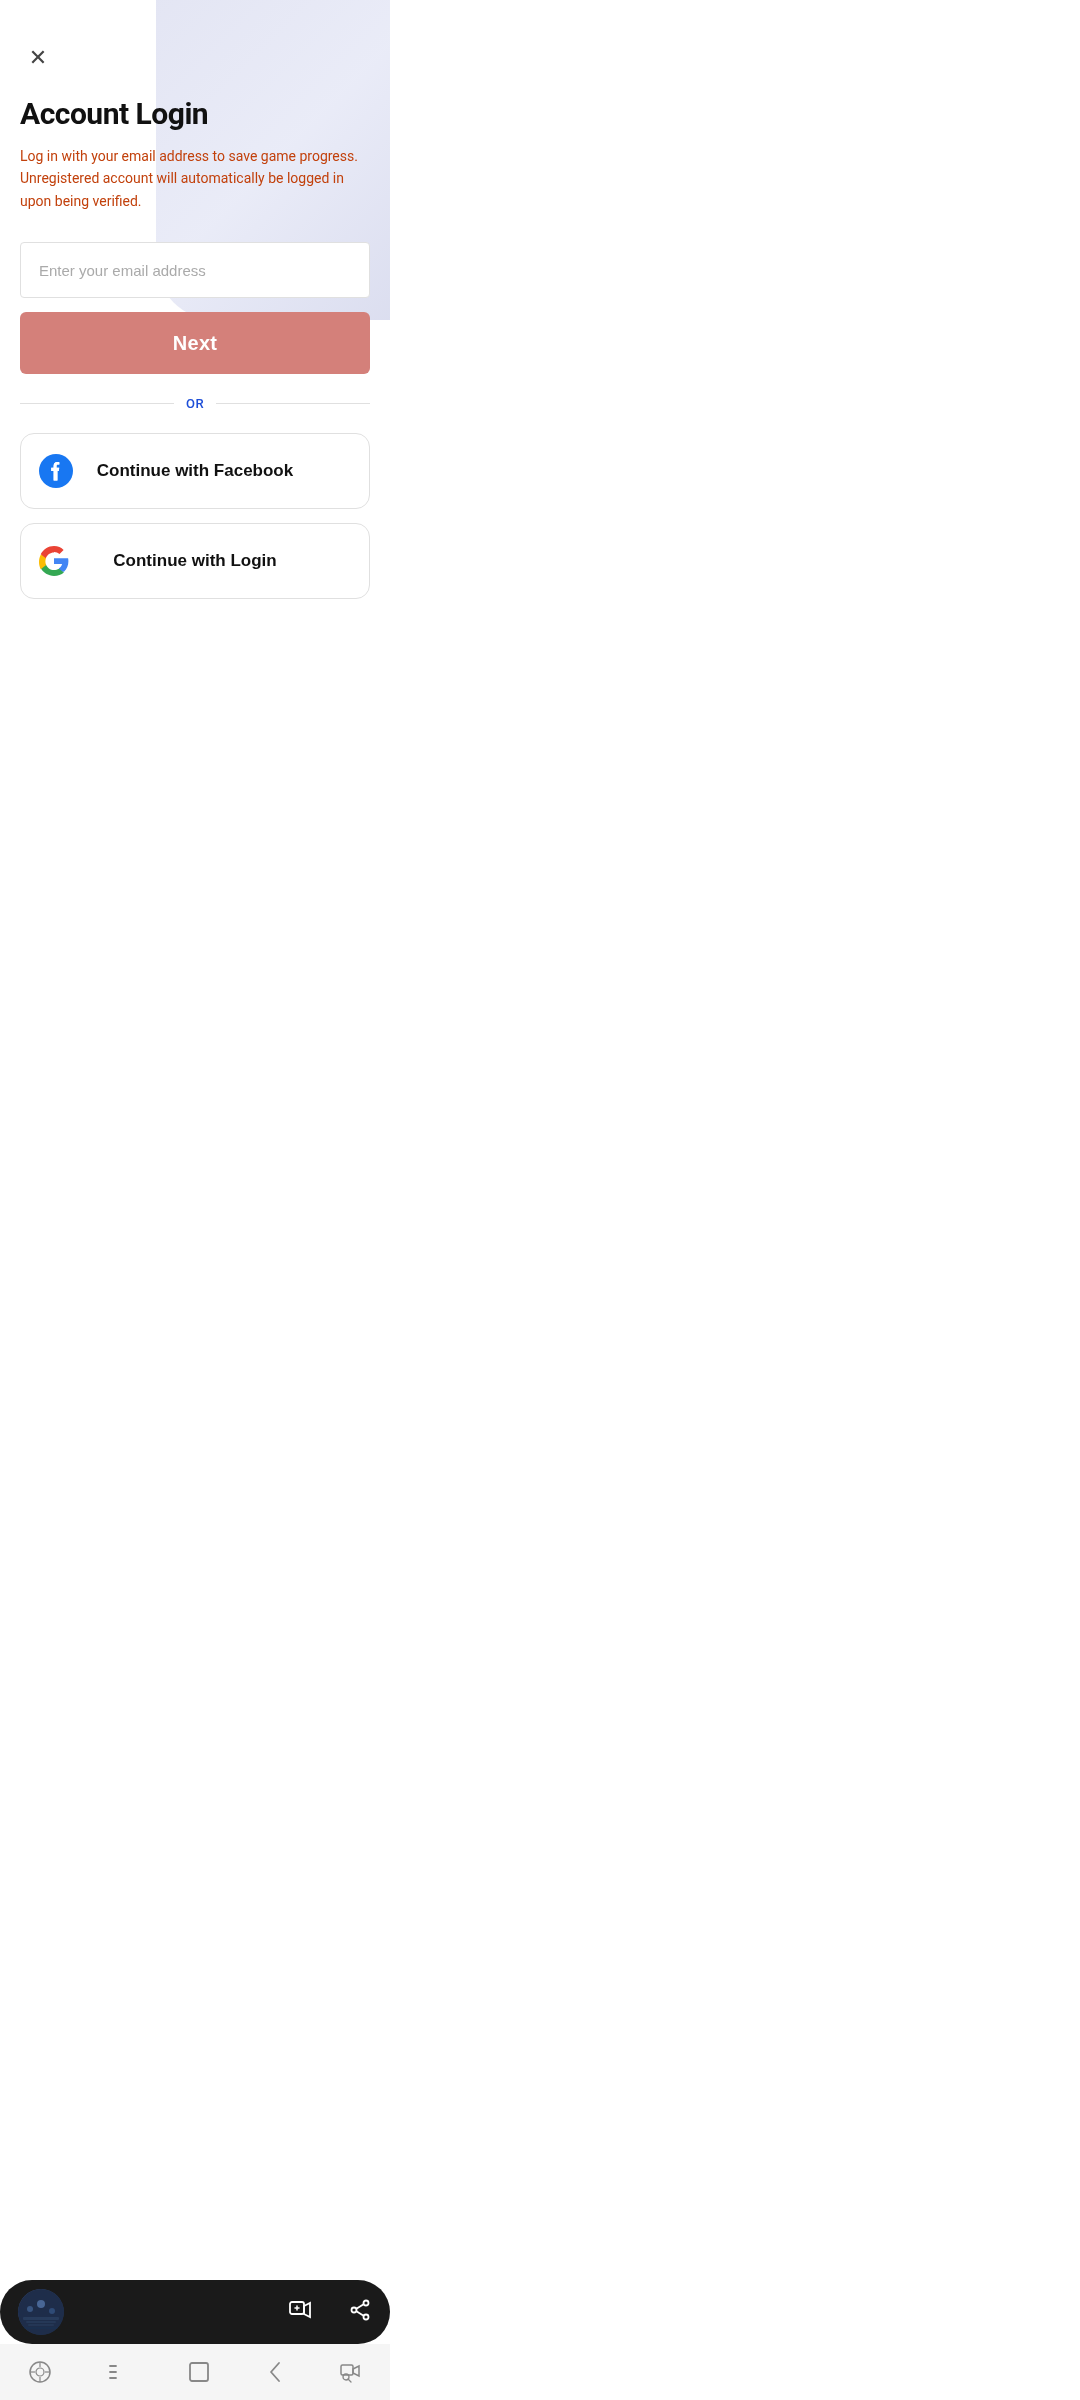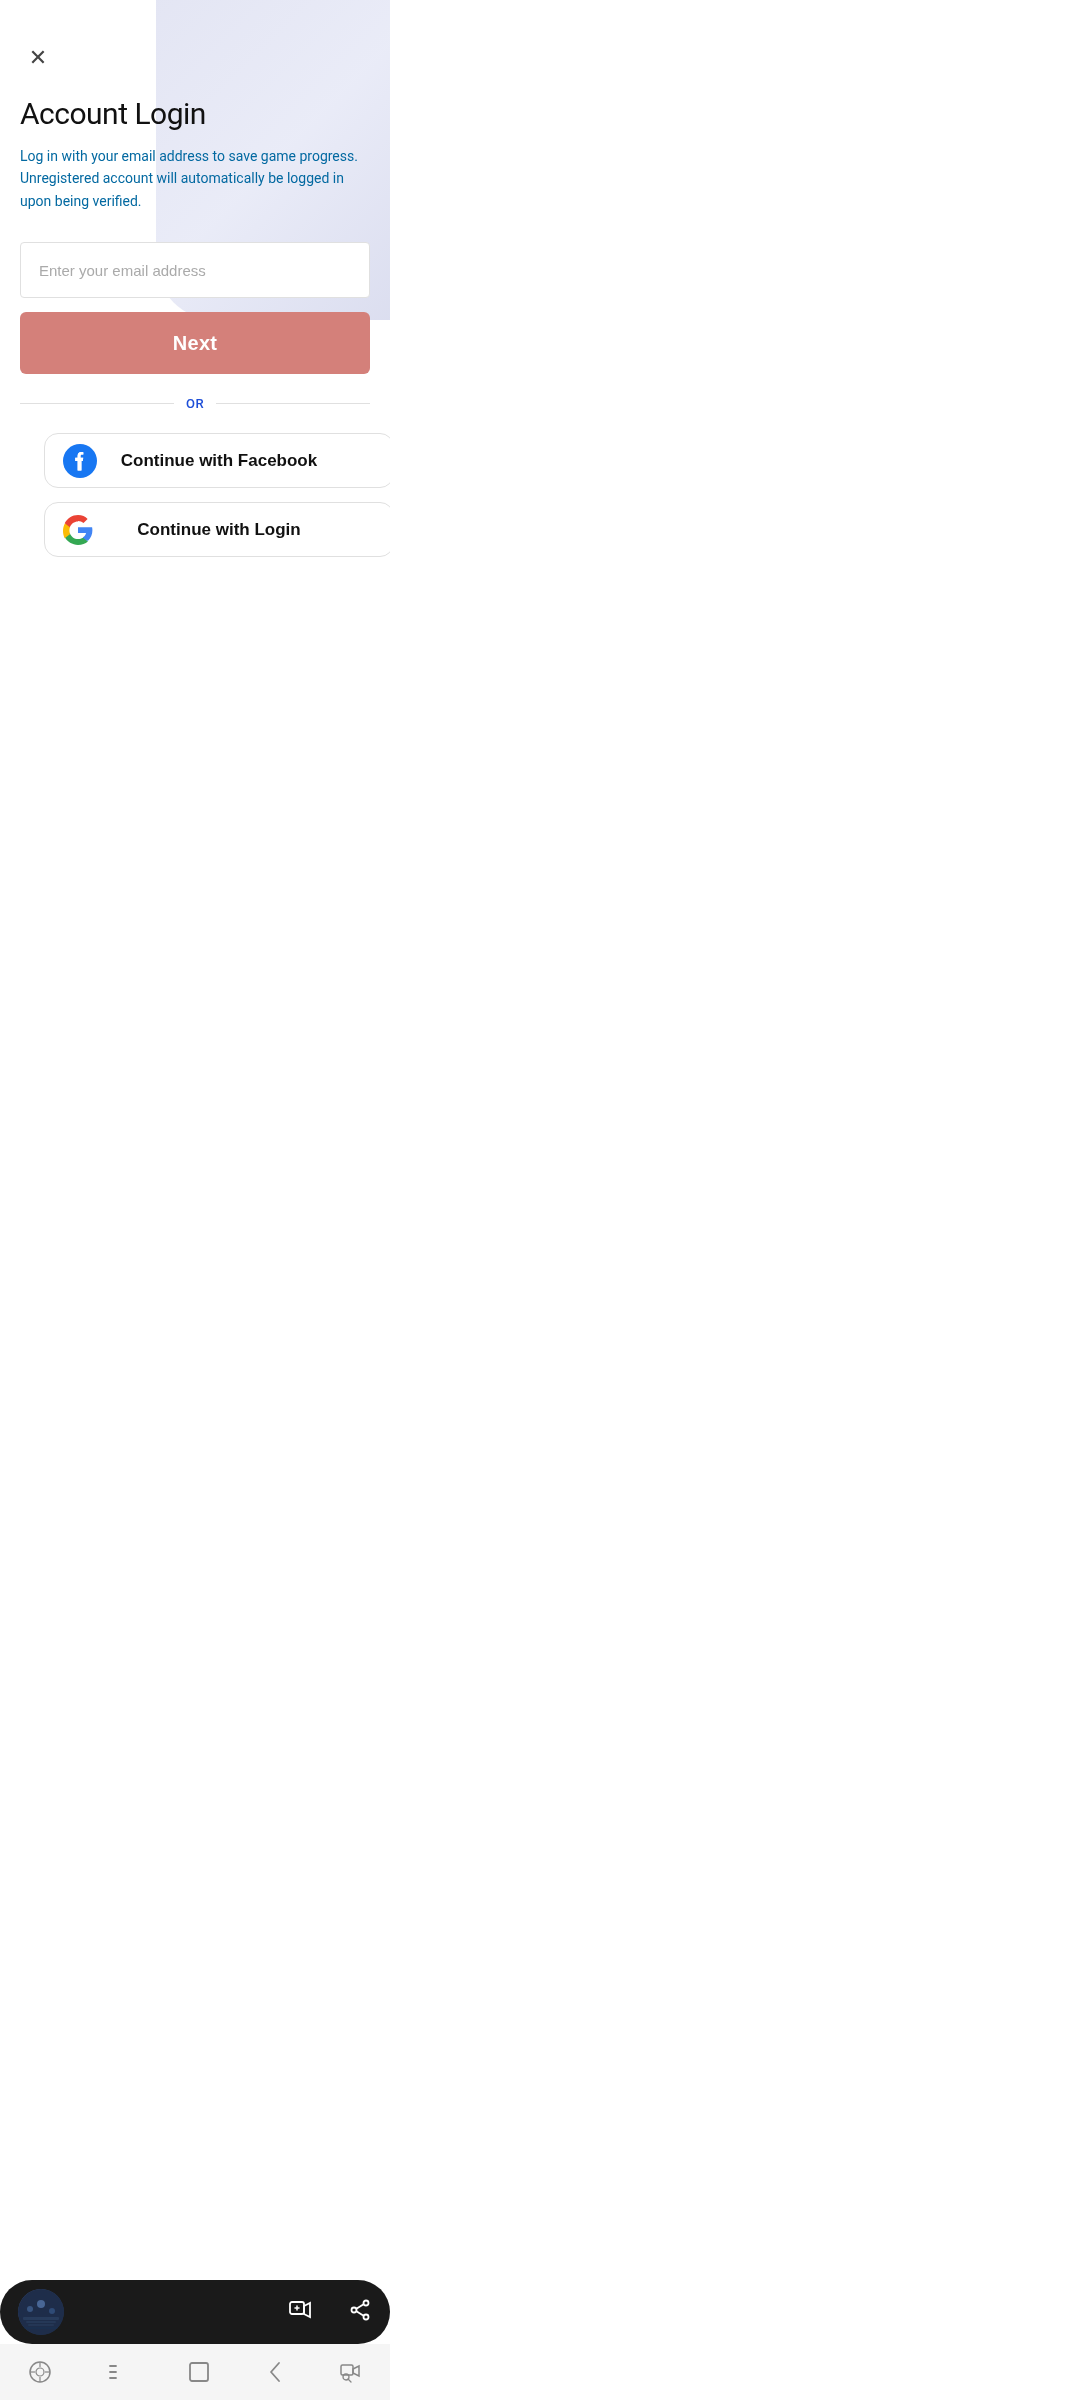--- a/index.html
+++ b/index.html
@@ -50,29 +50,29 @@
     }
 
     .close-icon {
       font-size: 22px;
       color: #444;
       line-height: 1;
     }
 
     .title {
       font-size: 30px;
-      font-weight: 400;
+      font-weight: 700;
       color: #111;
       margin-bottom: 14px;
       letter-spacing: -0.5px;
     }
 
     .subtitle {
       font-size: 14px;
-      color: #0369a1;
+      color: #c2410c;
       line-height: 1.6;
       margin-bottom: 30px;
       max-width: 340px;
     }
 
     .email-input {
       width: 100%;
       height: 56px;
       border: 1.5px solid #e0e0e0;
       border-radius: 4px;
@@ -117,32 +117,31 @@
 
     .or-text {
       font-size: 13px;
       color: #1d4ed8;
       font-weight: 500;
       letter-spacing: 0.5px;
     }
 
     .social-btn {
       width: 100%;
-      height: 55px;
+      height: 76px;
       border: 1.5px solid #e0e0e0;
       border-radius: 14px;
       background: #fff;
       display: flex;
       align-items: center;
       justify-content: center;
       gap: 0;
       cursor: pointer;
       margin-bottom: 14px;
       position: relative;
-      margin-left: 24px;
     }
 
     .social-icon-wrap {
       position: absolute;
       left: 18px;
       display: flex;
       align-items: center;
       justify-content: center;
     }
 

